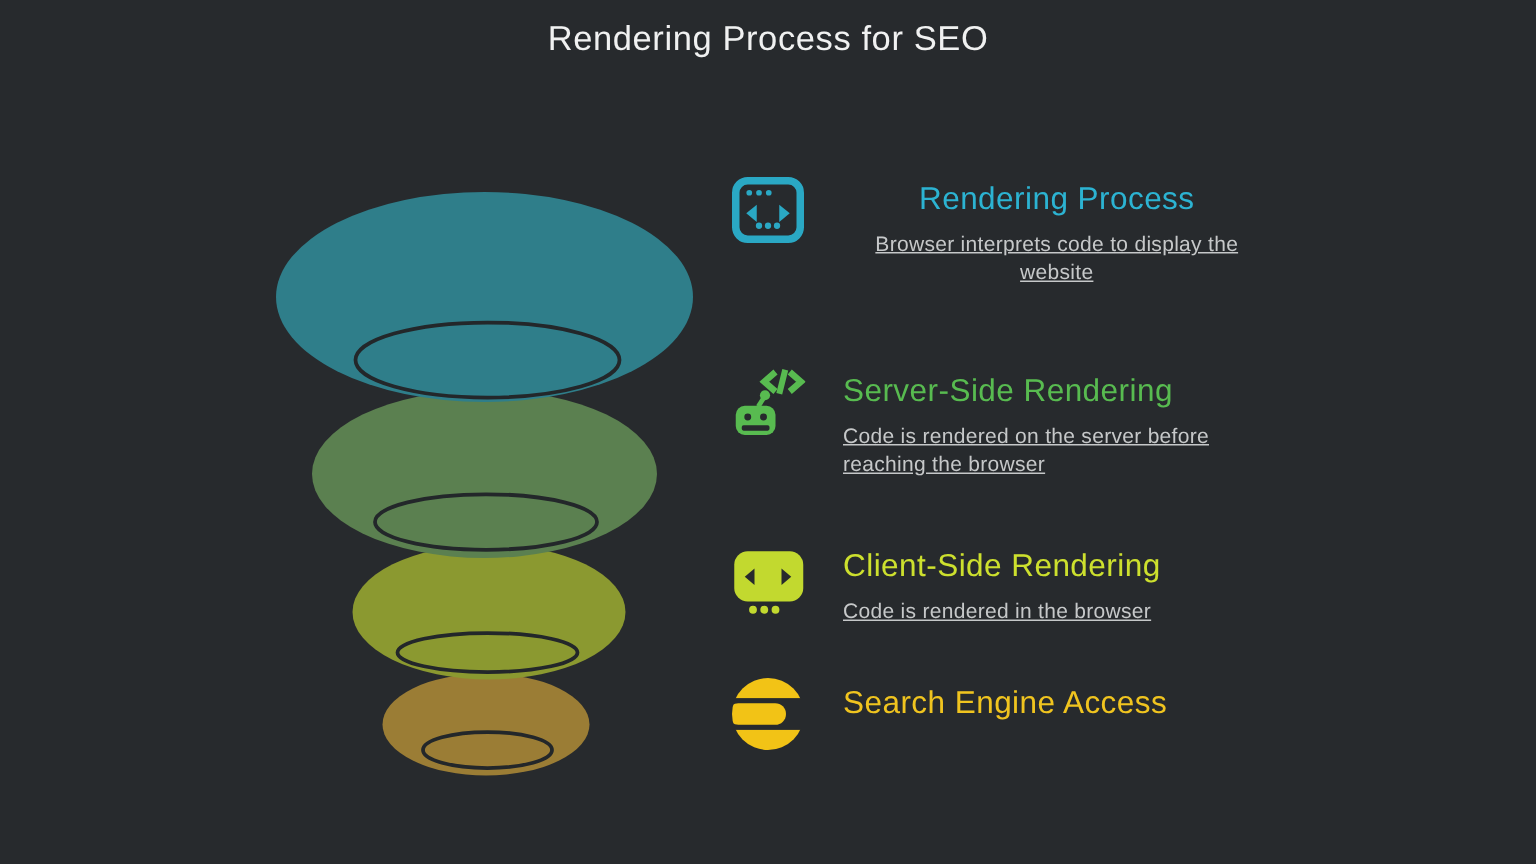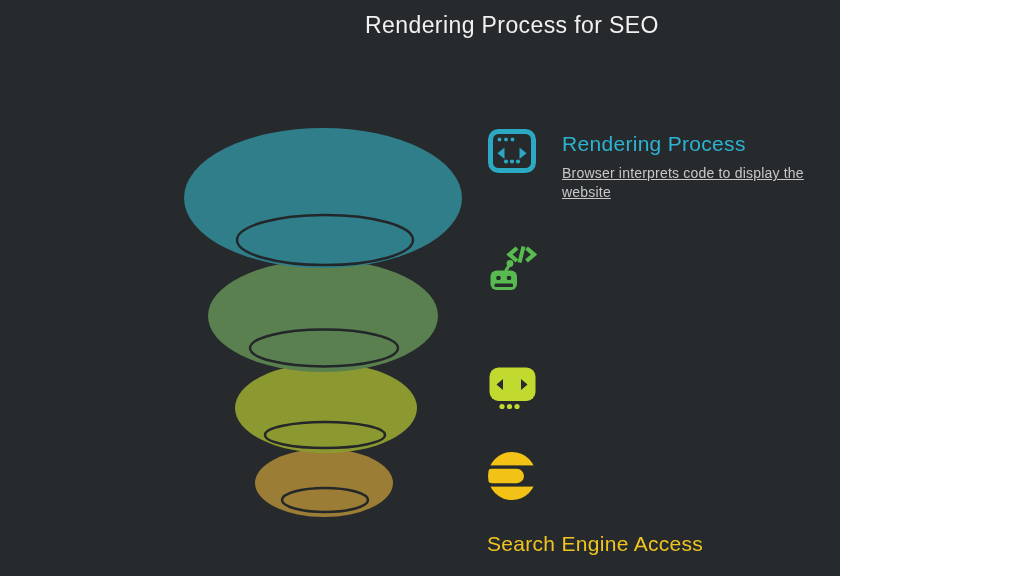--- a/index.html
+++ b/index.html
@@ -3,21 +3,21 @@
 <meta charset="utf-8">
 <style>
   html, body { margin: 0; padding: 0; }
   body {
     width: 1024px; height: 576px;
     font-family: "Liberation Sans", sans-serif;
     overflow: hidden;
   }
   .canvas {
     position: relative;
-    width: 840px; height: 576px;
+    width: 1024px; height: 576px;
     background: #272A2D;
   }
   .page-title {
     position: absolute;
     top: 12px; left: 0; width: 1024px;
     text-align: center;
     font-size: 23px;
     font-weight: 500;
     letter-spacing: 0.4px;
     color: #F0F1F1;
@@ -50,24 +50,24 @@
   }
   .item-desc {
     font-size: 14px;
     letter-spacing: 0.2px;
     line-height: 1.32;
     color: #C6C8C9;
     max-width: 285px;
     margin: 0;
     text-decoration: underline;
   }
-  .item-1 { top: 126px; }
+  .item-1 { top: 115px; text-align: center; }
   .item-2 { top: 243px; }
   .item-3 { top: 360px; }
-  .item-4 { top: 451px; flex-direction: column; }
+  .item-4 { top: 451px; }
 </style>
 </head>
 <body>
 
 <div class="canvas">
 
   <div class="page-title">Rendering Process for SEO</div>
 
   <svg class="funnel-svg" viewBox="150 105 360 440">
     <g id="funnel-fills">
@@ -111,32 +111,40 @@
         <line x1="36.5" y1="3.5" x2="32.5" y2="19.5" stroke="currentColor" stroke-width="4"></line>
         <polyline points="39.5,5 47,11.5 39.5,18" stroke="currentColor" stroke-width="4.2"></polyline>
         <line x1="18.5" y1="28" x2="22" y2="22.5" stroke="currentColor" stroke-width="3.2"></line>
         <circle cx="23" cy="20.5" r="3.4" fill="currentColor"></circle>
         <rect x="3.5" y="27.5" width="26.5" height="19.5" rx="6" fill="currentColor"></rect>
         <circle cx="11.5" cy="35" r="2.3" fill="#272A2D"></circle>
         <circle cx="22" cy="35" r="2.3" fill="#272A2D"></circle>
         <rect x="7.5" y="40.5" width="18.5" height="3.6" rx="1.2" fill="#272A2D"></rect>
       </svg>
     </div>
+    <div class="item-text">
+      <div class="item-title" style="color: rgb(88, 187, 80);">Server-Side Rendering</div>
+      <p class="item-desc">Code is rendered on the server before reaching the browser</p>
+    </div>
   </div>
 
   <div class="item item-3">
     <div class="item-icon" style="color: rgb(194, 217, 47);">
       <svg viewBox="0 0 50 50" fill="none">
         <rect x="2.5" y="7.5" width="46" height="33.5" rx="9" fill="currentColor"></rect>
         <polygon points="16,19 16,30 9.5,24.5" fill="#272A2D"></polygon>
         <polygon points="34,19 34,30 40.5,24.5" fill="#272A2D"></polygon>
         <circle cx="15" cy="46.5" r="2.6" fill="currentColor"></circle>
         <circle cx="22.5" cy="46.5" r="2.6" fill="currentColor"></circle>
         <circle cx="30" cy="46.5" r="2.6" fill="currentColor"></circle>
       </svg>
+    </div>
+    <div class="item-text">
+      <div class="item-title" style="color: rgb(205, 224, 46);">Client-Side Rendering</div>
+      <p class="item-desc">Code is rendered in the browser</p>
     </div>
   </div>
 
   <div class="item item-4">
     <div class="item-icon" style="color: rgb(242, 195, 22);">
       <svg viewBox="0 0 50 50" fill="none">
         <defs>
           <clipPath id="se-circle">
               <circle cx="25" cy="25" r="24"></circle>
             </clipPath>

